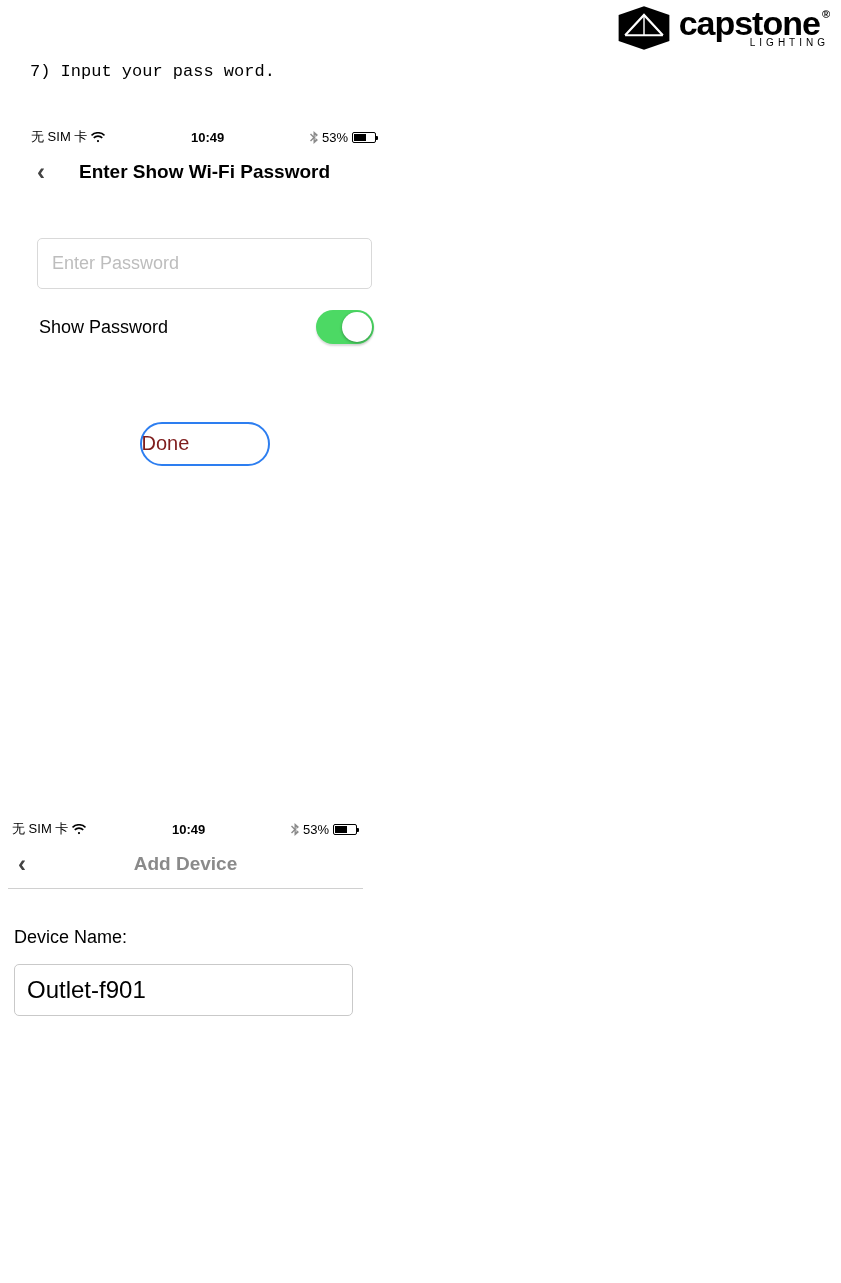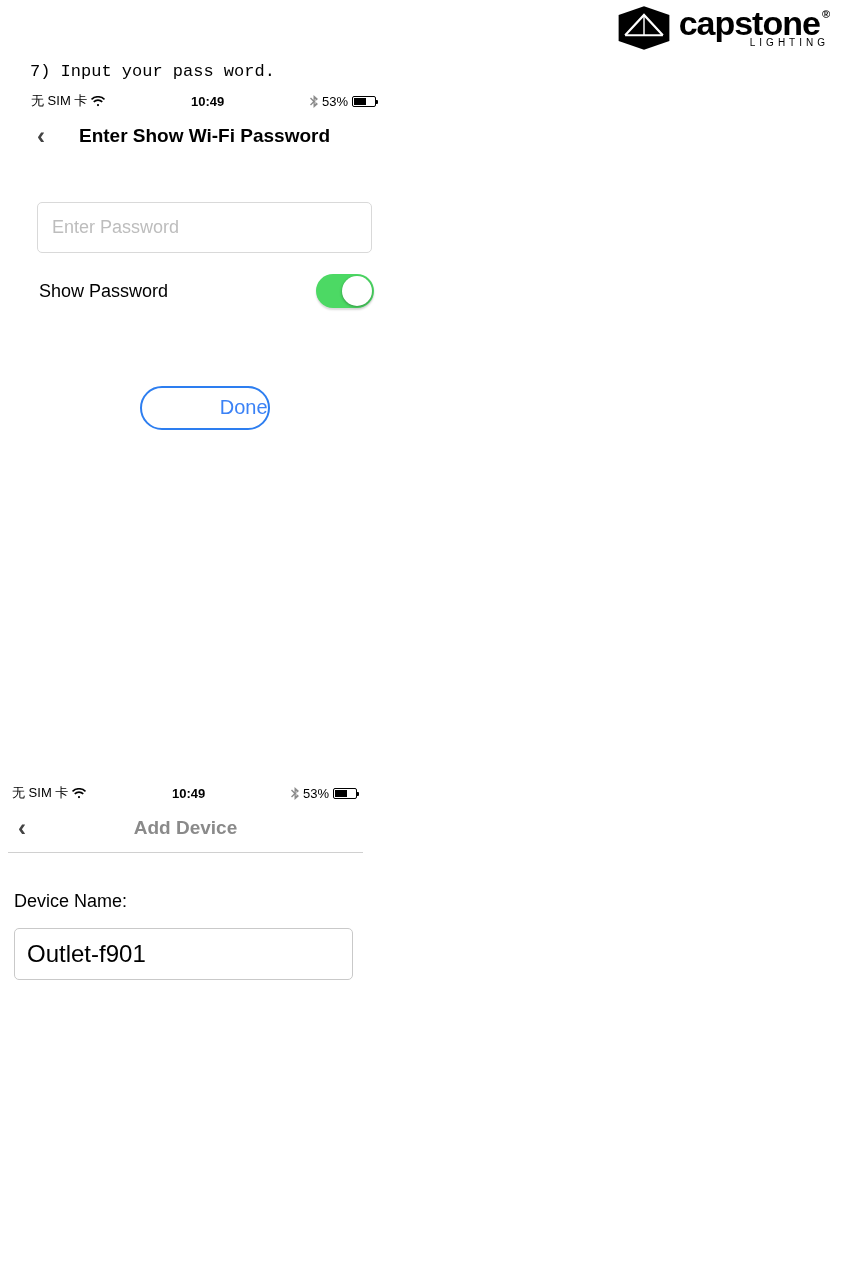--- a/index.html
+++ b/index.html
@@ -18,21 +18,21 @@
     .caption { position:absolute; font-family:Liberation Mono, monospace; font-size:17px; }
     #cap7 { top:62px;  left:30px; }
     #cap8 { top:754px; left:29px; }
 
     
     .phone { position:absolute; width:355px; background:#fff; font-family:-apple-system,"Helvetica Neue",Arial,sans-serif; }
     #phoneA { top:90px;  left:27px; height:605px; }
     #phoneB { top:782px; left:8px;  height:500px; }
 
     
-    .sb { display:flex; align-items:center; justify-content:space-between; padding:2px 6px 0 4px; font-size:13px; color:#000; }
+    .sb { display:flex; align-items:center; justify-content:space-between; padding:2px 6px 0 4px; font-size:13px; color:#000;margin-top:36px; }
     .sb-left, .sb-right { display:flex; align-items:center; gap:4px; }
     .sb-time { font-weight:600; }
     .bt { opacity:.45; }
     .batt { width:24px; height:11px; border:1px solid #000; border-radius:2px; position:relative; }
     .batt::after { content:""; position:absolute; right:-3px; top:3px; width:2px; height:4px; background:#000; border-radius:0 1px 1px 0; }
     .batt-fill { position:absolute; left:1px; top:1px; bottom:1px; width:53%; background:#000; }
 
     
     .nav { display:flex; align-items:center; padding:14px 10px 12px 10px; position:relative; }
     .nav.bordered { border-bottom:1px solid #d0d0d0; }
@@ -42,21 +42,21 @@
 
     
     .input { margin:42px 10px 0 10px; border:1px solid #d9d9d9; border-radius:5px; padding:14px 14px; }
     .input input { border:0; outline:0; width:100%; font-size:18px; color:#000; background:transparent; }
     .input input::placeholder { color:#bdbdbd; }
 
     .row { display:flex; align-items:center; justify-content:space-between; margin:21px 8px 0 12px; font-size:18px;gap:28px; }
     .switch { width:58px; height:34px; border-radius:17px; background:#4cd964; position:relative; box-shadow:0 2px 2px rgba(0,0,0,.15); }
     .knob { position:absolute; right:2px; top:2px; width:30px; height:30px; border-radius:50%; background:#fff; box-shadow:0 1px 3px rgba(0,0,0,.35); }
 
-    .pill-btn { margin:78px auto 0 auto; width:130px; padding:8px 0 9px 0; border:2px solid #2d7ef0; border-radius:24px; text-align:right; font-size:20px; color:#3b82f6; background:#fff; }
+    .pill-btn { margin:78px auto 0 auto; width:130px; padding:8px 0 9px 0; border:2px solid #2d7ef0; border-radius:24px; text-align:left; font-size:20px; color:#7f1d1d; background:#fff; }
 
     
     .field-label { margin:38px 0 0 6px; font-size:18px; }
     .device-input { margin:16px 10px 0 6px; border:1px solid #c9c9c9; border-radius:5px; padding:11px 12px; }
     .device-input input { border:0; outline:0; width:100%; font-size:24px; color:#000; background:transparent; }
 
     .save-btn { position:absolute; left:111px; bottom:0; width:130px; padding:8px 0 9px 0; border:2px solid #2d7ef0; border-radius:24px; text-align:right; font-size:20px; color:#000; background:#fff; }
   </style>
 </head>
 <body>

